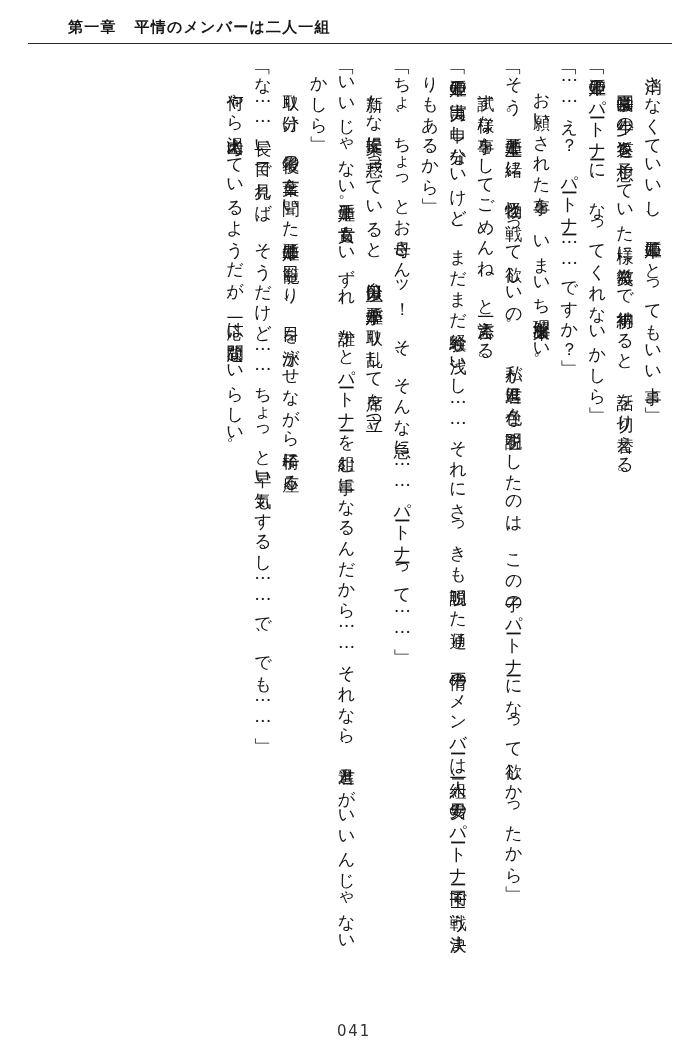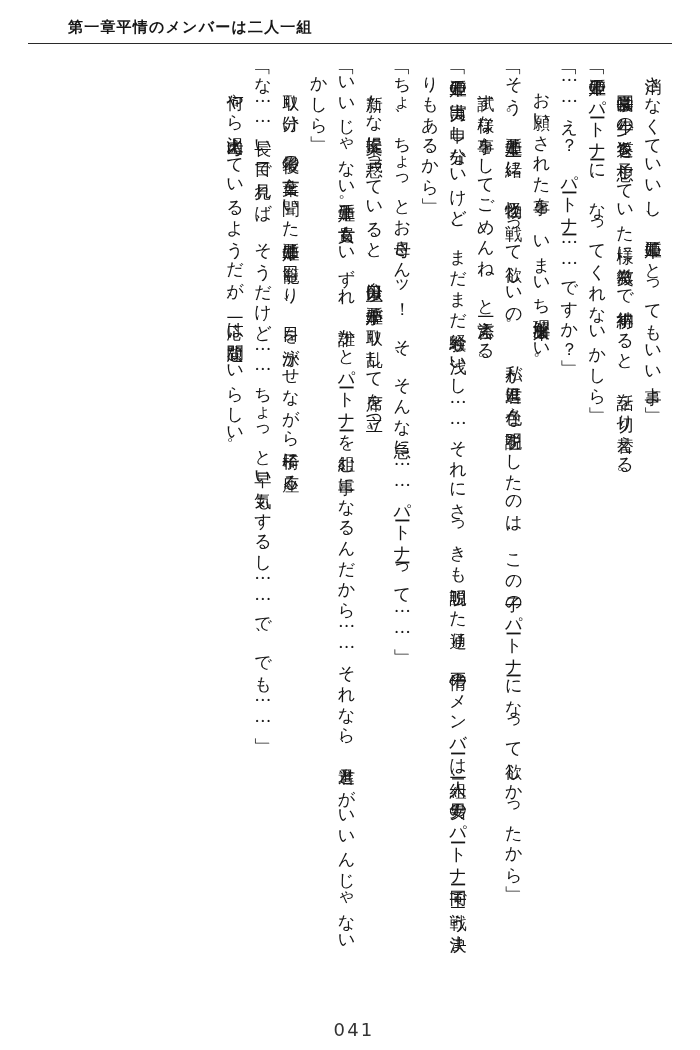--- a/index.html
+++ b/index.html
@@ -44,20 +44,21 @@
   }
   .header-text {
     font-size: 15px;
     letter-spacing: 0.08em;
     font-weight: 600;
     color: #161616;
     line-height: 26px;
     white-space: nowrap;
   }
   .chapter-label {
+    margin-right: 18px;
   }
 
   
   .body-area {
     flex: 1 1 auto;
     position: relative;
     margin-top: 10px;
     overflow: hidden;
   }
 
@@ -88,21 +89,21 @@
 
   
   .footer {
     flex: 0 0 auto;
     height: 30px;
     display: flex;
     align-items: flex-end;
     justify-content: center;
   }
   .page-number {
-    font-size: 18px;
+    font-size: 15px;
     letter-spacing: 0.12em;
     color: #333333;
     font-family: "DejaVu Sans", "Liberation Sans", sans-serif;
     margin-left: 8px;
   }
 </style>
 </head>
 <body>
 
 <div class="page">

